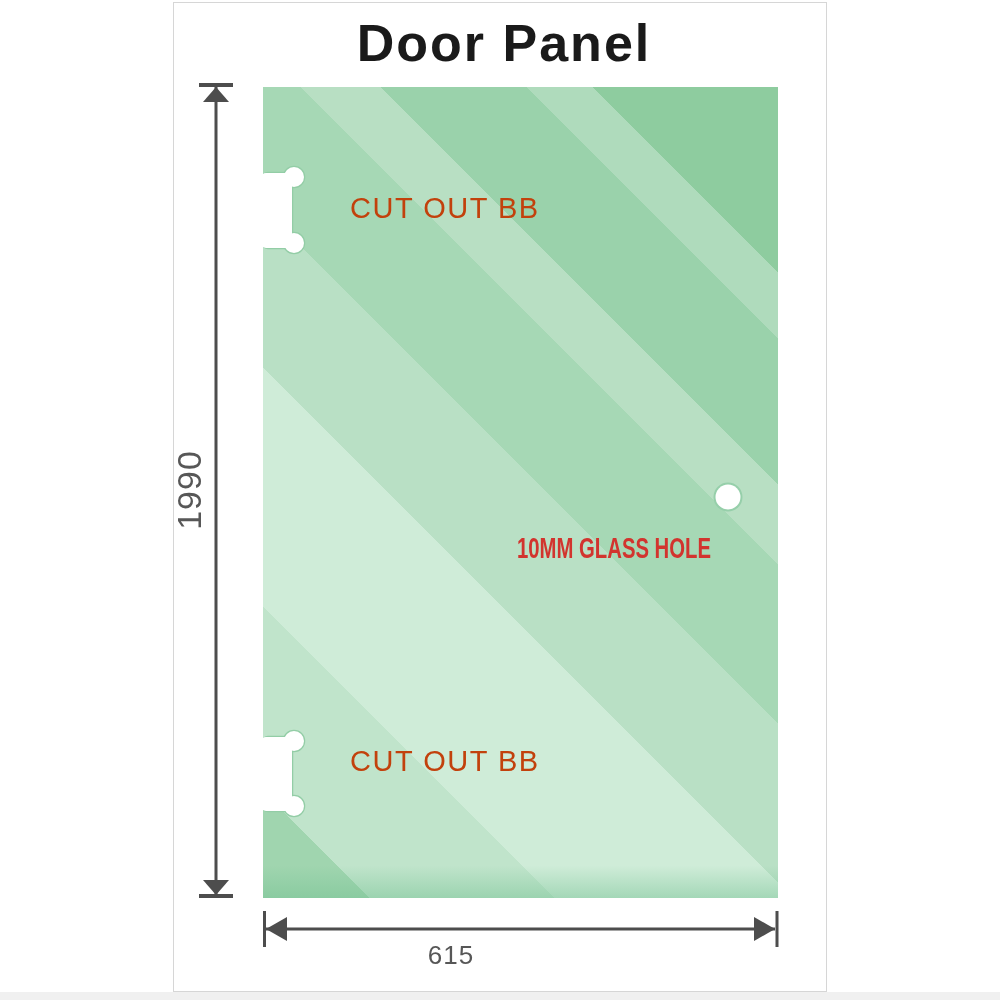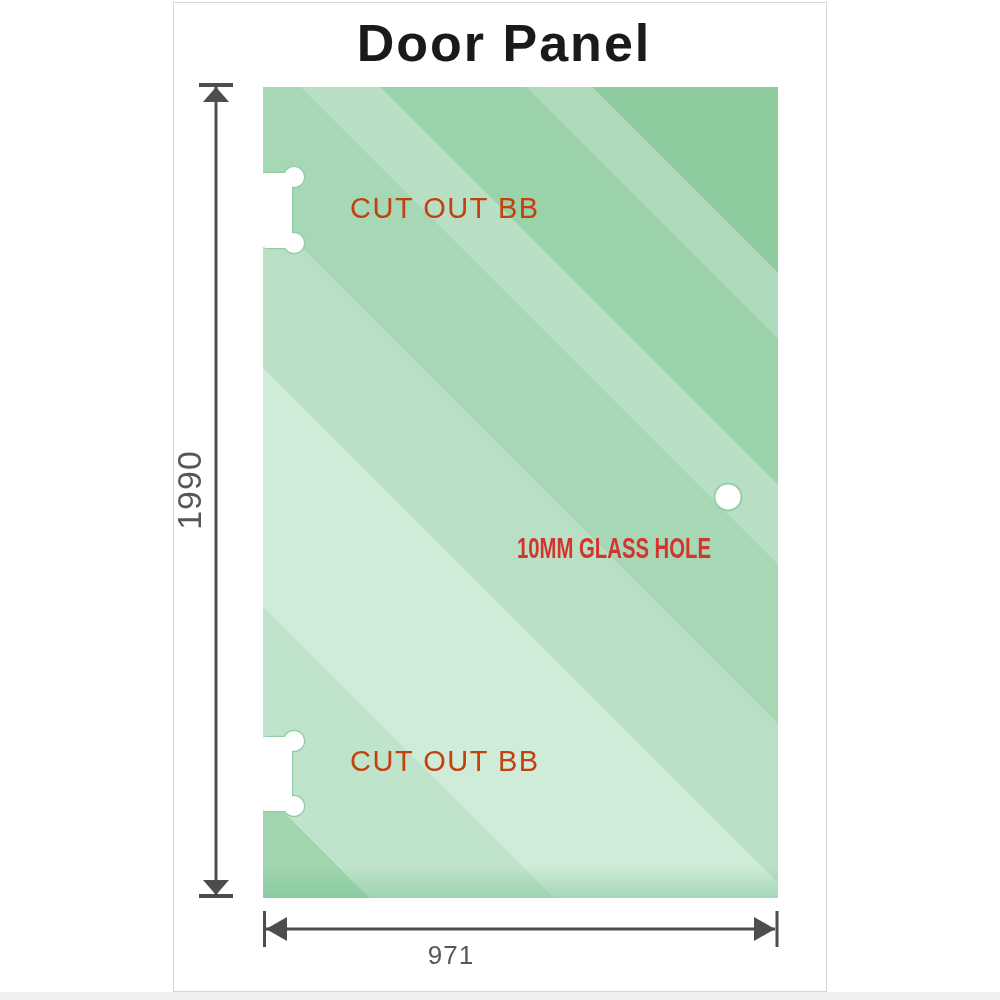--- a/index.html
+++ b/index.html
@@ -171,17 +171,17 @@
   </svg>
 
   <div class="abs cutout-label cutout-label-top">CUT OUT BB</div>
 
   <div class="abs cutout-label cutout-label-bottom">CUT OUT BB</div>
 
   <div class="abs hole-label">10MM GLASS HOLE</div>
 
   <div class="abs dim-label dim-label-height">1990</div>
 
-  <div class="abs dim-label dim-label-width">971</div>
+  <div class="abs dim-label dim-label-width">615</div>
 
   <div class="abs page-bottom-strip"></div>
 
 </div>
 
 </body></html>

